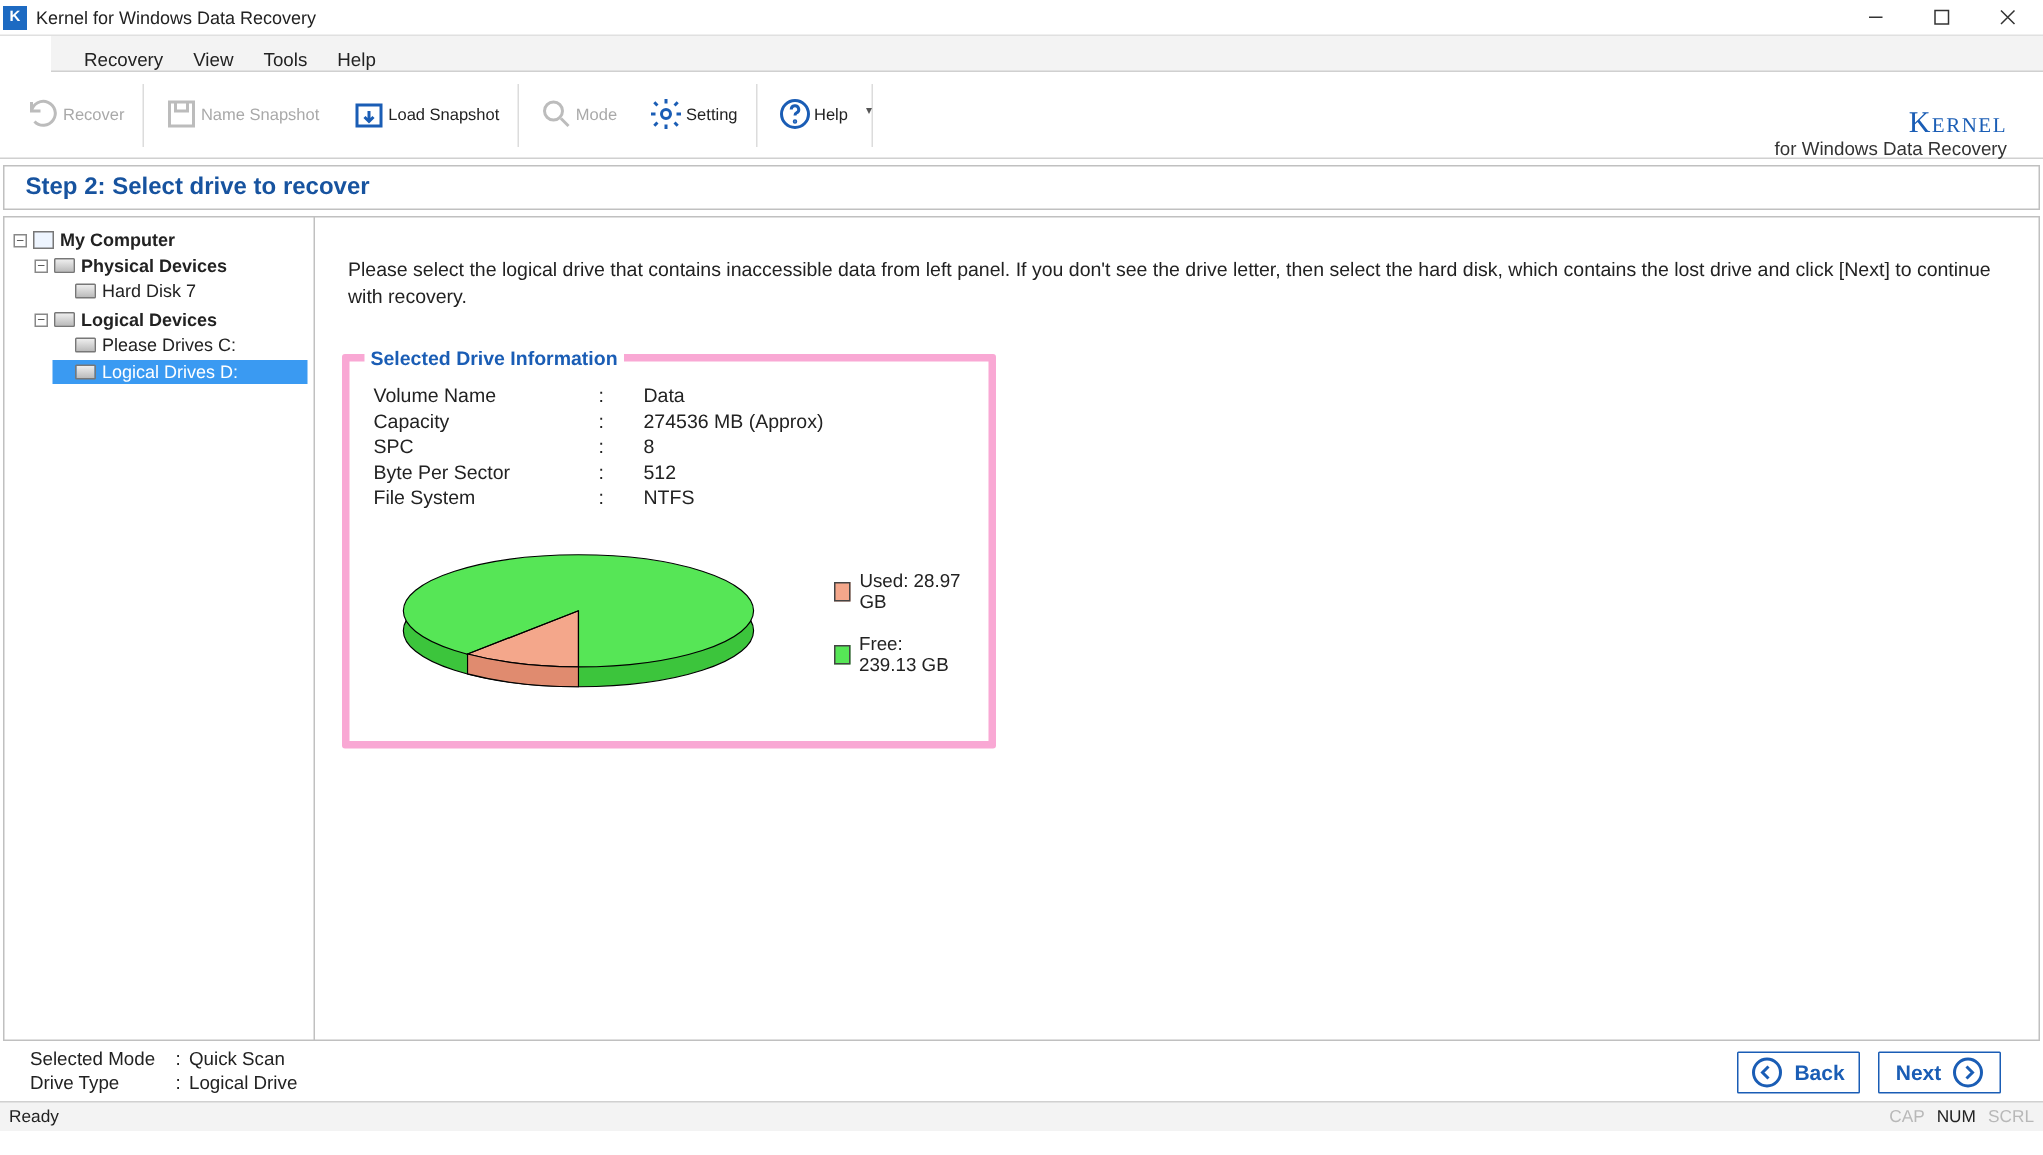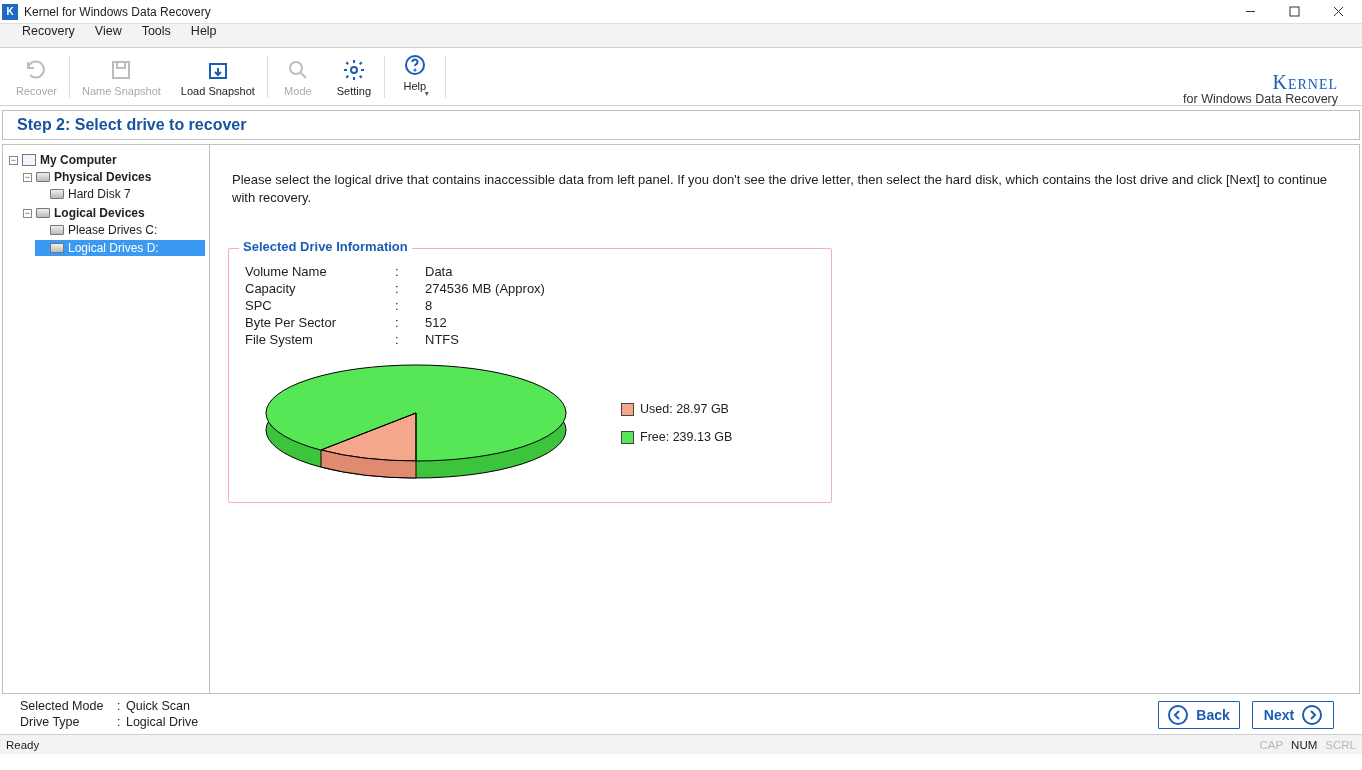--- a/index.html
+++ b/index.html
@@ -5,25 +5,25 @@
   * { box-sizing: border-box; font-family: "Segoe UI", Tahoma, sans-serif; }
   html, body { margin:0; padding:0; width:1362px; height:770px; background:#fff; color:#222; font-size:13px; overflow:hidden;}
   
   .titlebar { height:24px; display:flex; align-items:center; padding:0 2px; border-bottom:1px solid #e0e0e0;}
   .titlebar .app-icon { width:16px; height:16px; background:#1d6ac2; color:#fff; font-size:10px; font-weight:bold; display:flex; align-items:center; justify-content:center; margin-right:6px;}
   .titlebar .title { font-size:12px; }
   .titlebar .spacer { flex:1; }
   .titlebar .win-btn { width:44px; height:24px; display:flex; align-items:center; justify-content:center; }
   .titlebar .win-btn svg { width:11px; height:11px; stroke:#333; fill:none; stroke-width:1;}
   
-  .menubar { height:24px; background:#f3f3f3; display:flex; align-items:flex-start; border-bottom:1px solid #d0d0d0; padding-left:12px;}
+  .menubar { height:24px; background:#f3f3f3; display:flex; align-items:flex-end; border-bottom:1px solid #d0d0d0; padding-left:12px;margin-left:34px;}
   .menubar span { padding:0 10px; font-size:12.5px; cursor:default;}
   
   .toolbar { height:58px; background:#fff; border-bottom:1px solid #d0d0d0; display:flex; align-items:center; padding:0 6px;}
-  .toolbar .tool { display:flex; flex-direction:column; align-items:center; justify-content:center; padding:0 10px; min-width:56px; height:54px; font-size:11px; }
+  .toolbar .tool { display:flex; flex-direction:row; align-items:center; justify-content:center; padding:0 10px; min-width:56px; height:54px; font-size:11px; }
   .toolbar .tool.disabled { color:#a9a9a9; }
   .toolbar .tool .ticon { width:26px; height:26px; display:flex; align-items:center; justify-content:center; margin-bottom:2px;}
   .toolbar .sep { width:1px; height:42px; background:#dcdcdc; margin:0 2px;}
   .toolbar .brand { margin-left:auto; text-align:right; padding-right:18px; line-height:1.1;margin-top:25px;}
   .toolbar .brand .k { font-family: Georgia, serif; font-variant: small-caps; font-size:20px; color:#1a5db5; letter-spacing:1px;}
   .toolbar .brand .sub { font-size:12.5px; color:#333; }
   
   .stephead { height:30px; border:1px solid #c0c0c0; margin:4px 2px 4px 2px; display:flex; align-items:center; padding-left:14px;}
   .stephead span { font-weight:bold; font-size:16px; color:#17539f;}
   
@@ -32,21 +32,21 @@
   .tree ul { list-style:none; margin:0; padding-left:14px;}
   .tree li { padding:1px 0;}
   .tree .row { display:flex; align-items:center; gap:4px; white-space:nowrap; padding:1px 2px;}
   .tree .row.sel { background:#3a9af2; color:#fff;}
   .tree .pm { width:9px; height:9px; border:1px solid #888; display:inline-flex; align-items:center; justify-content:center; font-size:9px; line-height:1; color:#555;}
   .tree .bold { font-weight:bold;}
   .tree .drv-ic { width:14px; height:10px; background:linear-gradient(#eee,#bbb); border:1px solid #777; border-radius:1px; display:inline-block;}
   .tree .pc-ic { width:14px; height:12px; border:1px solid #777; background:#eef5ff; display:inline-block;}
   .content { flex:1; border:1px solid #c0c0c0; border-left:none; padding:22px 18px 10px 18px; position:relative;}
   .instr { font-size:13px; line-height:1.35; color:#222; padding:4px 4px 18px 4px;}
-  .grp { border:1px solid #f9a8d4; border-radius:2px; width:604px; padding:14px 16px 14px 16px; position:relative; margin-top:24px;}
+  .grp { border:5px solid #f9a8d4; border-radius:2px; width:436px; padding:14px 16px 14px 16px; position:relative; margin-top:12px;}
   .grp .legend { position:absolute; top:-10px; left:10px; background:#fff; padding:0 4px; color:#1a5db5; font-weight:bold; font-size:13px;}
   .info-row { display:flex; font-size:13px; padding:1px 0;}
   .info-row .k { width:150px;}
   .info-row .c { width:30px;}
   .pie-area { display:flex; align-items:center; margin-top:10px;}
   .pie { margin-left:16px; }
   .legendbox { margin-left:50px; font-size:12.5px;}
   .legendbox .item { display:flex; align-items:center; margin:14px 0;}
   .legendbox .sw { width:13px; height:13px; border:1px solid #444; margin-right:6px;}
   

